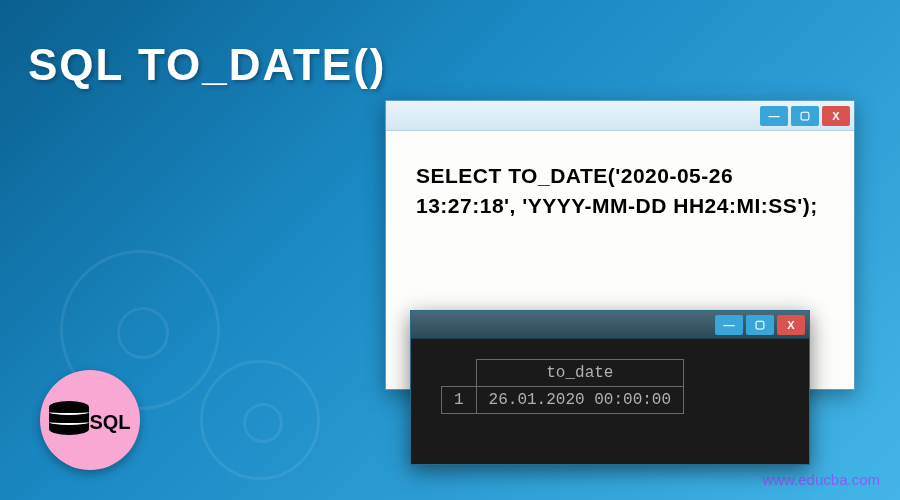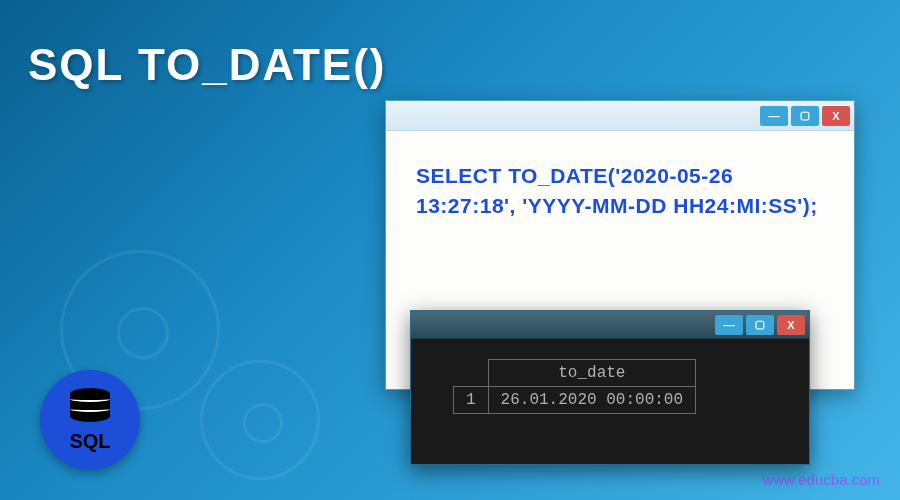--- a/index.html
+++ b/index.html
@@ -51,24 +51,24 @@
       font-weight: 900;
       letter-spacing: 2px;
       text-shadow: 2px 2px 4px rgba(0,0,0,0.3);
     }
     .sql-badge {
       position: absolute;
       left: 40px;
       bottom: 30px;
       width: 100px;
       height: 100px;
-      background: #1d4ed8;
-      border-radius: 50%;
-      display: flex;
-      flex-direction: column;
+      background: #f9a8d4;
+      border-radius: 50%;
+      display: flex;
+      flex-direction: row;
       align-items: center;
       justify-content: center;
       box-shadow: 0 4px 10px rgba(0,0,0,0.3);
     }
     .db-icon {
       width: 40px;
       height: 38px;
       position: relative;
     }
     .db-icon .disk {
@@ -132,21 +132,21 @@
       border-radius: 2px;
     }
     .btn-min { background: #3aa5d8; }
     .btn-max { background: #3aa5d8; }
     .btn-close { background: #d9534f; }
     .code-content {
       padding: 30px;
       font-family: 'Segoe UI', sans-serif;
       font-size: 21px;
       font-weight: 700;
-      color: #1d4ed8;
+      color: #000000;
       line-height: 1.45;
       letter-spacing: 0.5px;
     }
     .window-dark {
       position: absolute;
       top: 310px;
       left: 410px;
       width: 400px;
       height: 155px;
       background: #1a1a1a;
@@ -158,21 +158,21 @@
       height: 28px;
       background: linear-gradient(#4a6a7a, #2a4a5a);
       border-bottom: 1px solid #1a3a4a;
       display: flex;
       justify-content: flex-end;
       align-items: center;
       padding-right: 4px;
       gap: 3px;
     }
     .result-content {
-      padding: 20px 42px;
+      padding: 20px 30px;
       font-family: 'Courier New', monospace;
       color: #b0b0b0;
       font-size: 16px;
     }
     .result-table {
       border-collapse: collapse;
     }
     .result-table th, .result-table td {
       border: 1px solid #6a6a6a;
       padding: 4px 12px;

